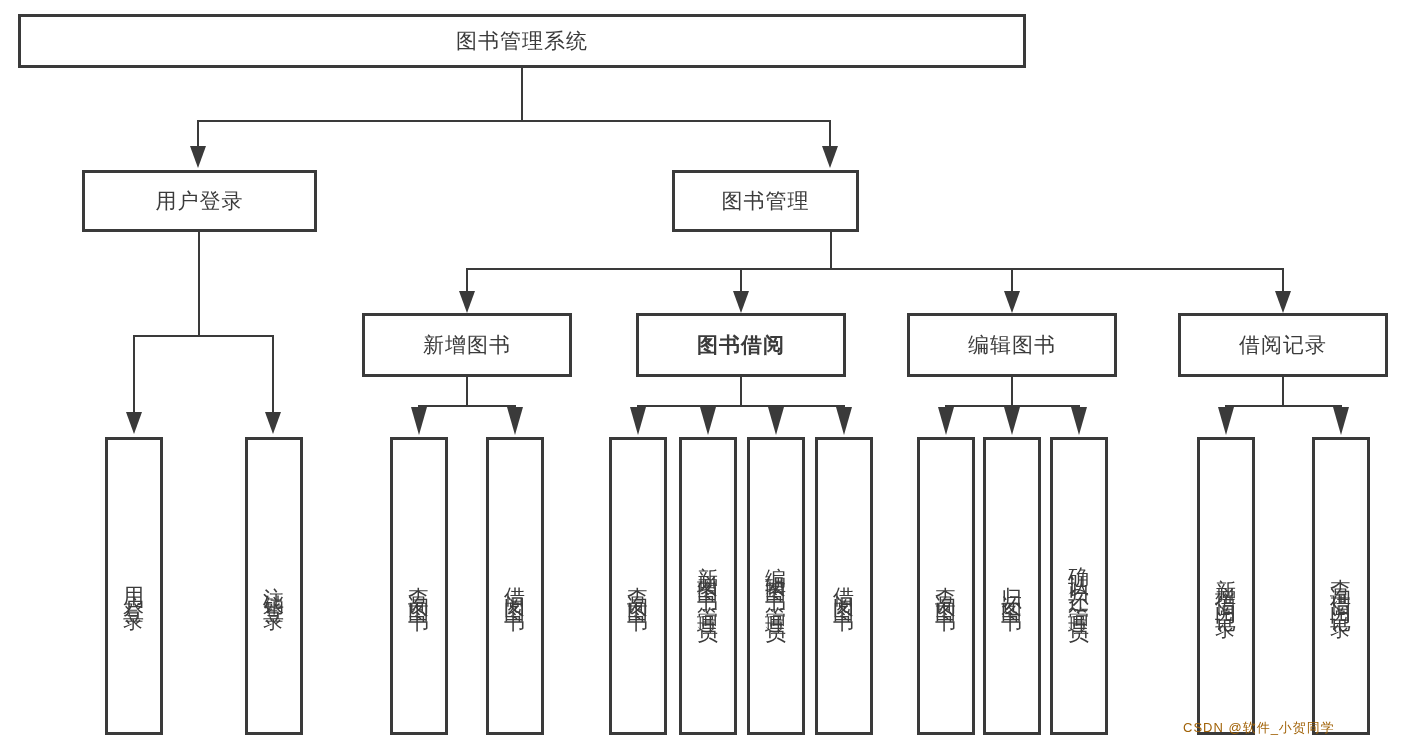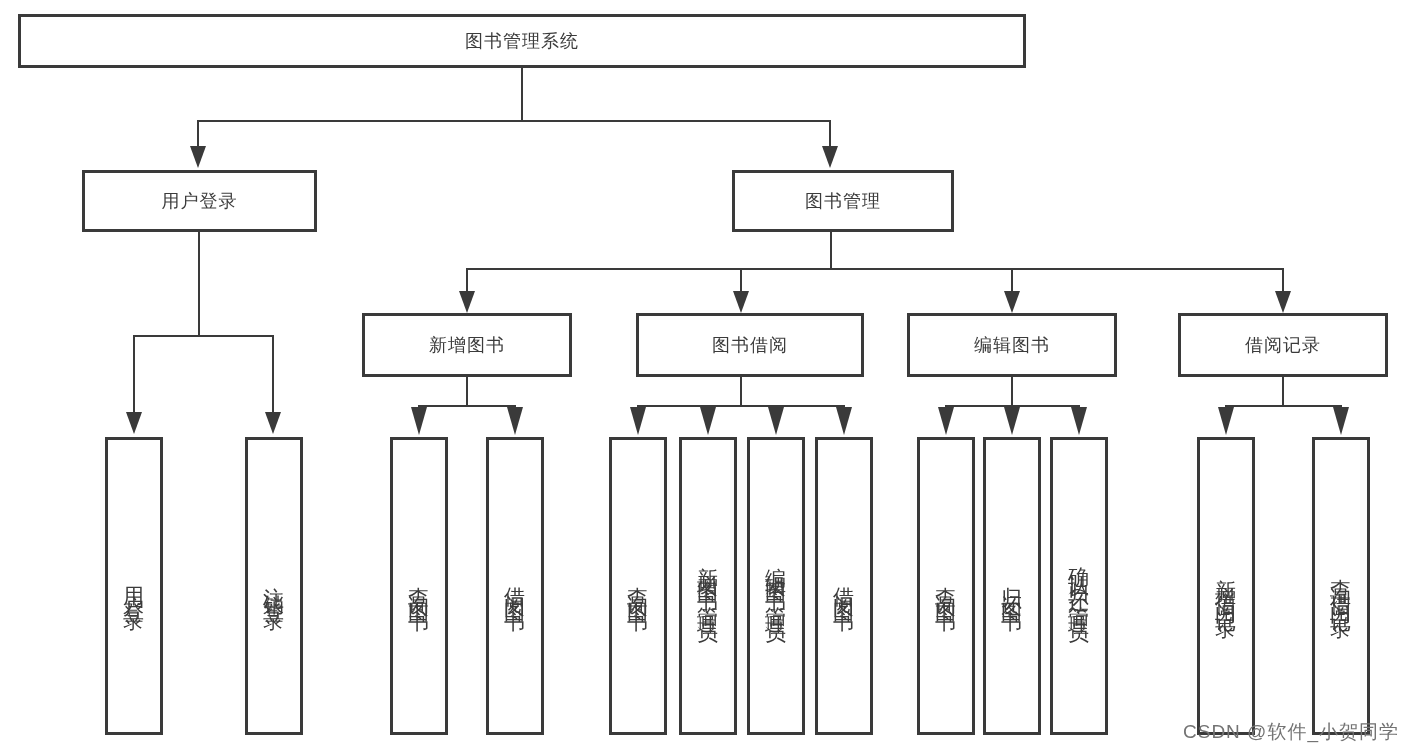--- a/index.html
+++ b/index.html
@@ -3,77 +3,77 @@
 <meta charset="utf-8">
 <style>
   html,body{margin:0;padding:0;background:#ffffff;}
   .stage{
     position:relative;width:1405px;height:747px;background:#ffffff;overflow:hidden;
     font-family:"Liberation Sans","DejaVu Sans",sans-serif;color:#3b3b3b;
   }
   .box{
     position:absolute;background:#ffffff;border:3px solid #3a3a3a;box-sizing:border-box;
     display:flex;align-items:center;justify-content:center;
-    font-size:18px;color:#3b3b3b;letter-spacing:1px;z-index:2;
+    font-size:21px;color:#3b3b3b;letter-spacing:1px;z-index:2;
   }
   .leaf{
     writing-mode:vertical-rl;text-orientation:mixed;letter-spacing:8px;
     font-size:21px;line-height:1;padding:6px 0;
   }
   .hline,.vline{position:absolute;background:#3a3a3a;z-index:1;}
   .hline{height:2px;}
   .vline{width:2px;}
   .arrow{
     position:absolute;width:0;height:0;z-index:1;
     border-left:8px solid transparent;border-right:8px solid transparent;
     border-top:22px solid #3a3a3a;
   }
   .arrow.tall{border-top-width:28px;}
   .watermark{
     position:absolute;left:1183px;top:719px;z-index:5;
-    font-size:19px;color:#737373;letter-spacing:1px;white-space:nowrap;
+    font-size:13px;color:#a16207;letter-spacing:1px;white-space:nowrap;
   }
 </style>
 </head>
 <body>
 
 <div class="stage">
 
   <div class="box" style="left:18px;top:14px;width:1008px;height:54px;">图书管理系统</div>
 
   <div class="vline" style="left:521px;top:68px;height:53px;"></div>
   <div class="hline" style="left:197px;top:120px;width:634px;"></div>
   <div class="vline" style="left:197px;top:120px;height:28px;"></div>
   <div class="vline" style="left:829px;top:120px;height:28px;"></div>
   <div class="arrow" style="left:190px;top:146px;"></div>
   <div class="arrow" style="left:822px;top:146px;"></div>
 
   <div class="box" style="left:82px;top:170px;width:235px;height:62px;">用户登录</div>
-  <div class="box" style="left:732px;top:170px;width:222px;height:62px;">图书管理</div>
+  <div class="box" style="left:672px;top:170px;width:187px;height:62px;">图书管理</div>
 
   <div class="vline" style="left:198px;top:232px;height:104px;"></div>
   <div class="hline" style="left:133px;top:335px;width:140px;"></div>
   <div class="vline" style="left:133px;top:335px;height:78px;"></div>
   <div class="vline" style="left:272px;top:335px;height:78px;"></div>
   <div class="arrow" style="left:126px;top:412px;"></div>
   <div class="arrow" style="left:265px;top:412px;"></div>
 
   <div class="vline" style="left:830px;top:232px;height:38px;"></div>
   <div class="hline" style="left:466px;top:268px;width:818px;"></div>
   <div class="vline" style="left:466px;top:268px;height:24px;"></div>
   <div class="vline" style="left:740px;top:268px;height:24px;"></div>
   <div class="vline" style="left:1011px;top:268px;height:24px;"></div>
   <div class="vline" style="left:1282px;top:268px;height:24px;"></div>
   <div class="arrow" style="left:459px;top:291px;"></div>
   <div class="arrow" style="left:733px;top:291px;"></div>
   <div class="arrow" style="left:1004px;top:291px;"></div>
   <div class="arrow" style="left:1275px;top:291px;"></div>
 
   <div class="box" style="left:362px;top:313px;width:210px;height:64px;">新增图书</div>
-  <div class="box" style="left:636px;top:313px;width:228px;height:64px;">图书借阅</div>
+  <div class="box" style="left:636px;top:313px;width:210px;height:64px;font-weight:bold;">图书借阅</div>
   <div class="box" style="left:907px;top:313px;width:210px;height:64px;">编辑图书</div>
   <div class="box" style="left:1178px;top:313px;width:210px;height:64px;">借阅记录</div>
 
   <div class="vline" style="left:466px;top:377px;height:30px;"></div>
   <div class="hline" style="left:418px;top:405px;width:98px;"></div>
   <div class="arrow tall" style="left:411px;top:407px;"></div>
   <div class="arrow tall" style="left:507px;top:407px;"></div>
 
   <div class="vline" style="left:740px;top:377px;height:30px;"></div>
   <div class="hline" style="left:637px;top:405px;width:208px;"></div>

